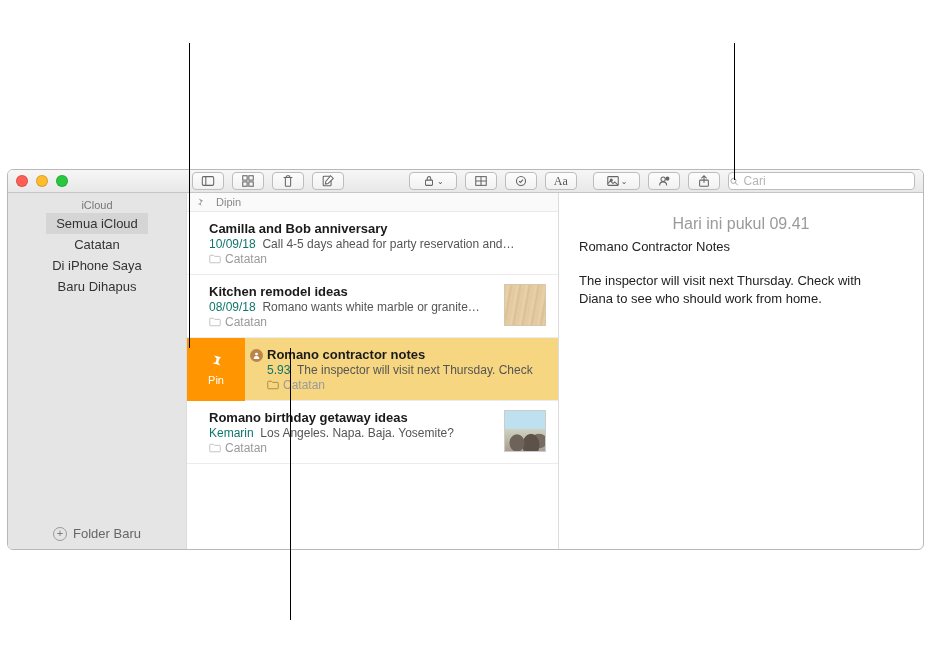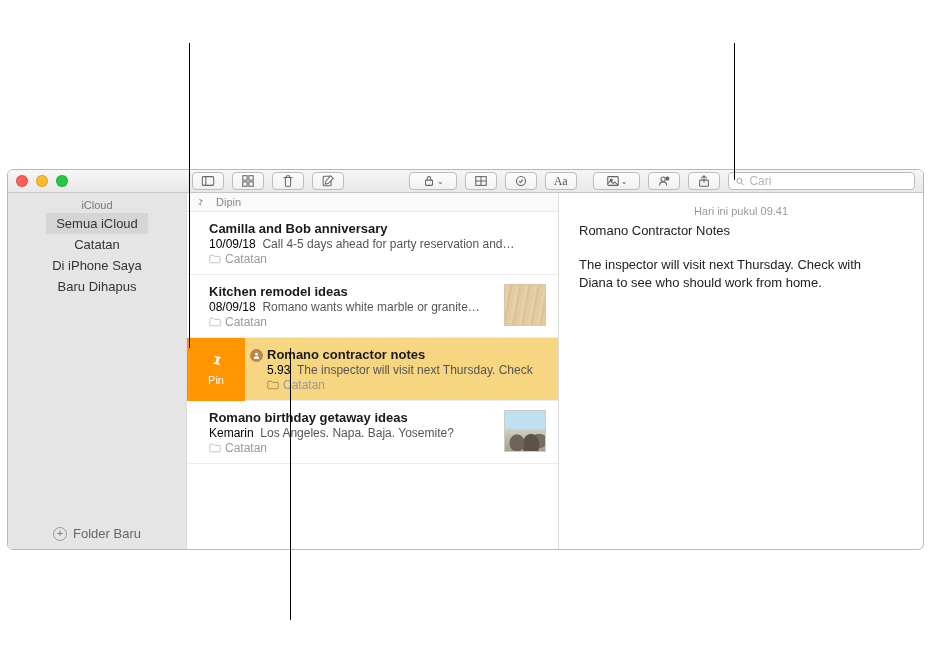--- a/index.html
+++ b/index.html
@@ -55,21 +55,21 @@
     color: #555;
   }
   .tbtn svg { width: 14px; height: 14px; }
   .tbtn.wide { padding: 0 12px; }
   .spacer { flex: 1; }
   .search-wrap {
     display:flex; align-items:center;
     height:18px; width:190px;
     border:1px solid #bdbdbd; border-radius:4px;
     background:#fff;
-    padding:0 6px;
+    padding:0 0;
     color:#8a8a8a;
   }
   .search-wrap svg { width:11px; height:11px; margin-right:4px; }
   .search-wrap input {
     border:none; outline:none; width:100%; font-size:12px; color:#333;
     background:transparent;
   }
   .search-wrap input::placeholder{color:#b5b5b5;}
   .main { flex:1; display:flex; min-height:0; }
   .sidebar {
@@ -119,21 +119,21 @@
   }
   .note-item {
     border-bottom:1px solid #ececec;
     padding:9px 12px 8px 22px;
     position:relative;
     display:flex; gap:8px;
   }
   .note-main { flex:1; min-width:0; }
   .note-title { font-weight:600; color:#1a1a1a; font-size:13px; }
   .note-sub { color:#555; font-size:12px; margin-top:1px; white-space:nowrap; overflow:hidden; text-overflow:ellipsis;}
-  .note-sub .date { color:#000000;text-align:center; }
+  .note-sub .date { color:#0f766e;text-align:center; }
   .note-folder { color:#9a9a9a; font-size:12px; margin-top:1px; display:flex; align-items:center; gap:4px;}
   .note-thumb {
     width:42px; height:42px;
     background:#e7d6bd;
     border:0.5px solid #d8c7aa;
   }
   .thumb-wood {
     background: repeating-linear-gradient(100deg,
       #e1c79f 0px, #e8d2ab 4px, #dcbf91 6px, #e6cfa6 9px);
   }
@@ -177,21 +177,21 @@
     display:flex; flex-direction:column; align-items:center; justify-content:center;
     color:#fff; font-size:11px; gap:3px;
   }
   .selected-wrapper .note-item { margin-left:58px; border-bottom:1px solid #ececec; }
 
   .editor {
     flex:1; padding:10px 20px;
     color:#222;
   }
   .editor .timestamp {
-    text-align:center; color:#9a9a9a; font-size:11px; margin:2px 0 6px;
+    text-align:center; color:#9a9a9a; font-size:16px; margin:12px 0 6px;
   }
   .editor .body-title { font-size:13px; margin-bottom:18px; }
   .editor .body-text { font-size:13px; line-height:1.35; max-width:290px; }
 
   .caret { font-size:8px; margin-left:1px;}
 </style>
 </head>
 <body>
 
 <div class="callout-line" style="left:189px; top:43px; width:1px; height:305px;"></div>

